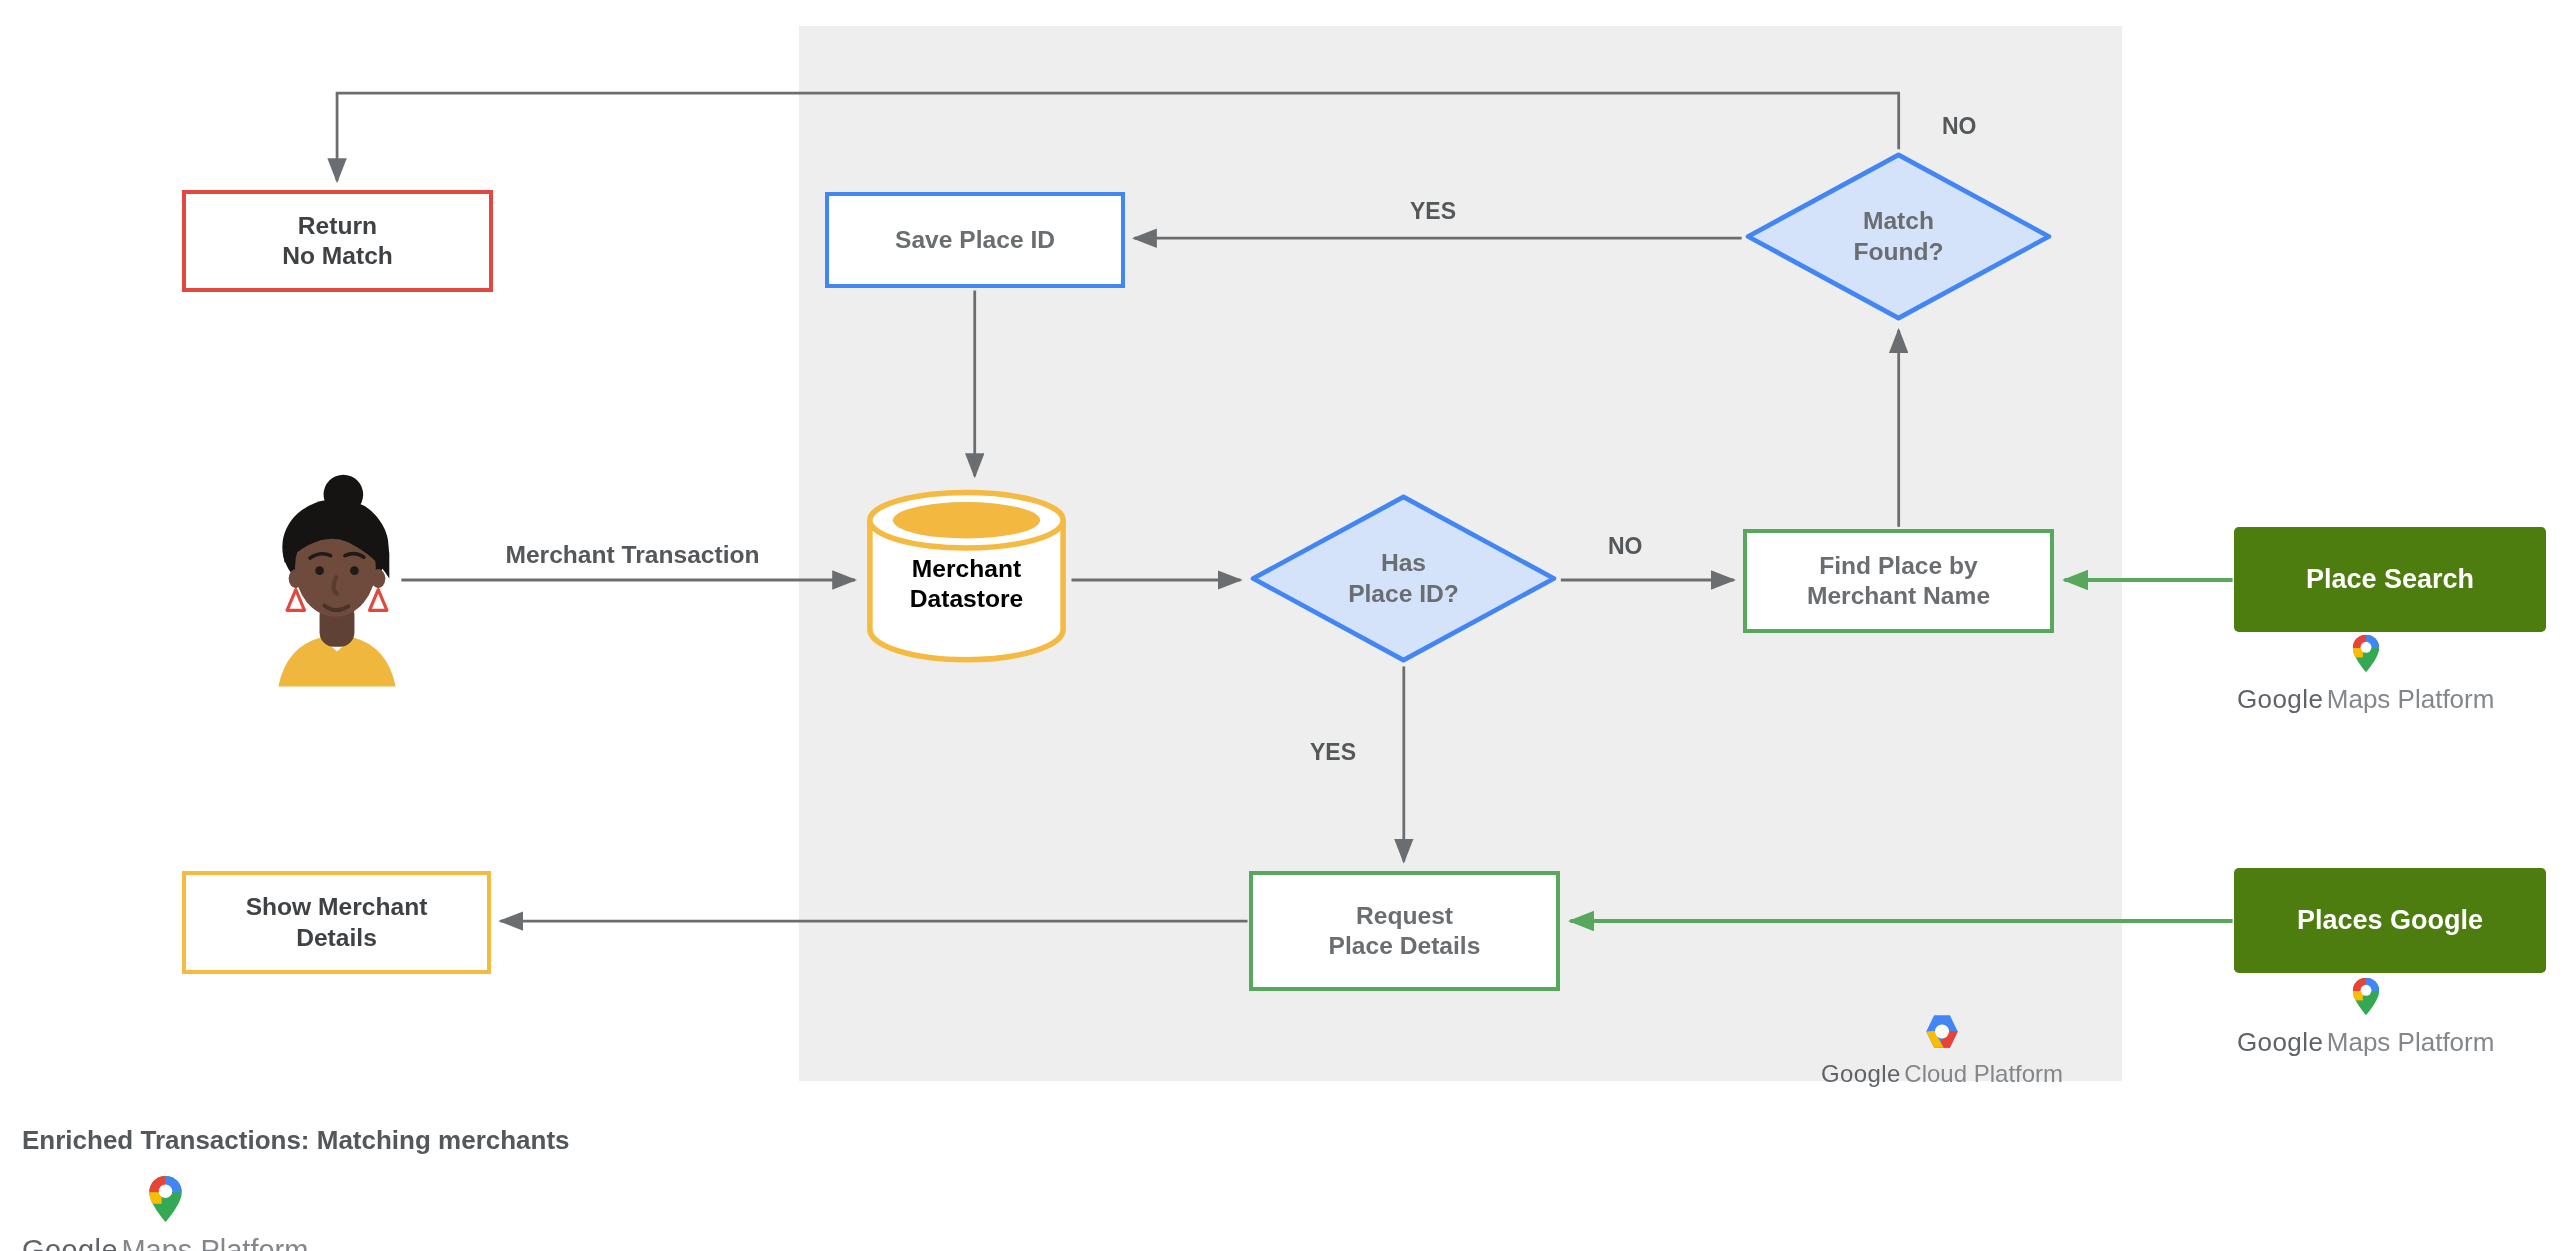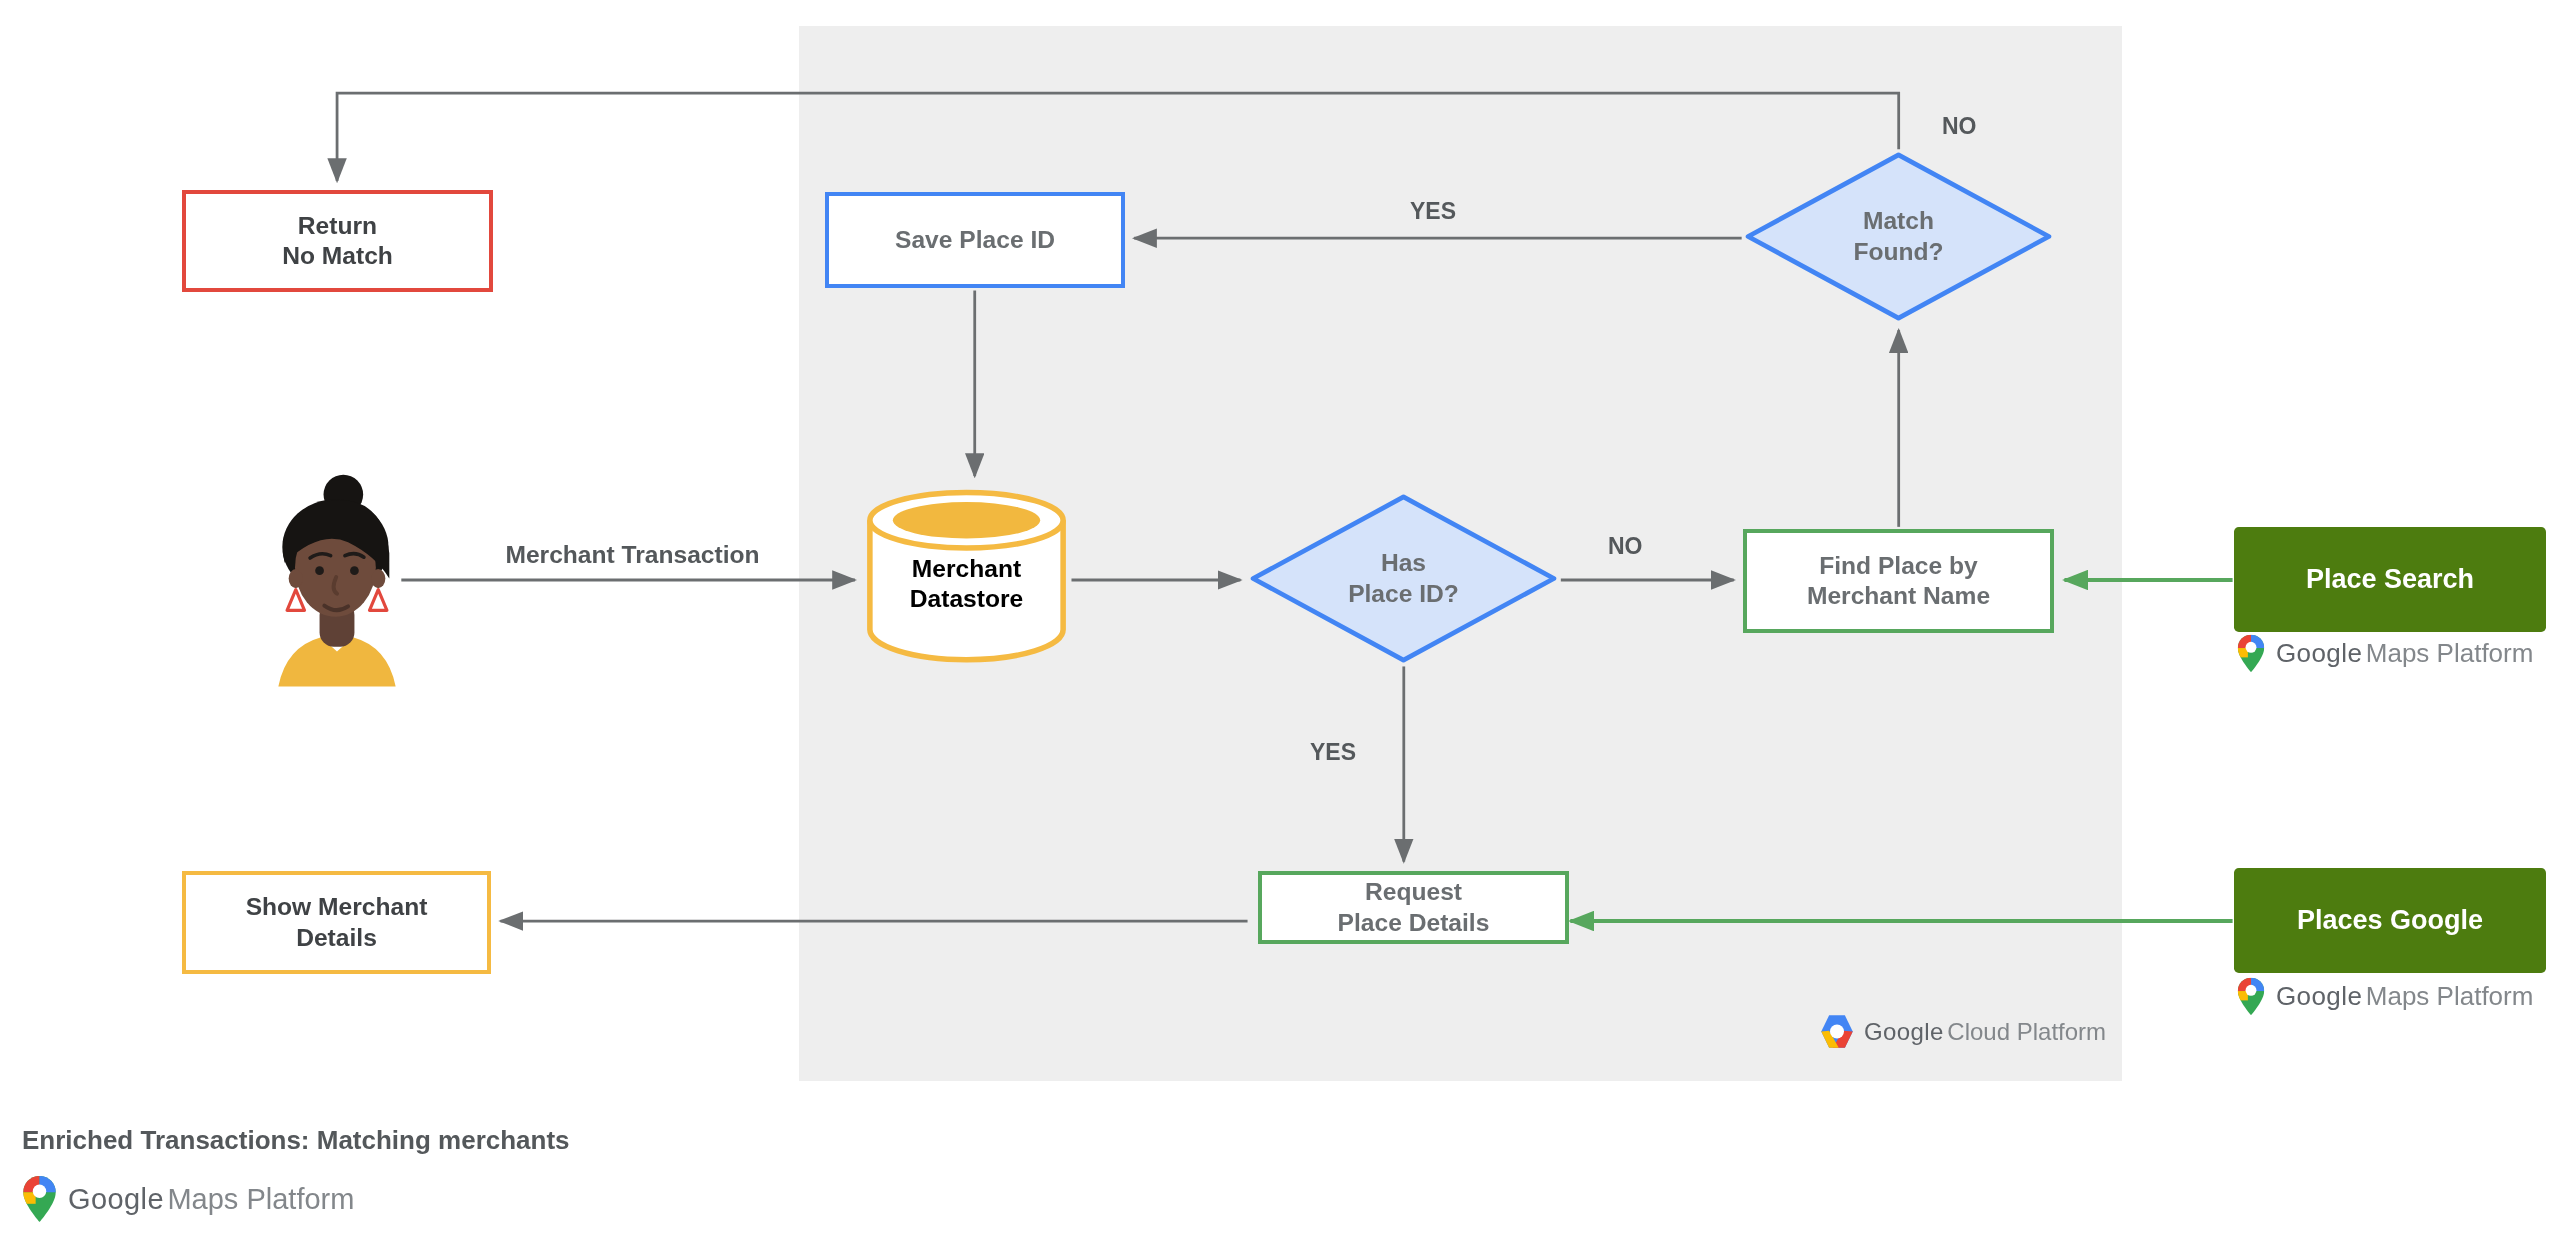--- a/index.html
+++ b/index.html
@@ -21,21 +21,21 @@
   .diamond{position:absolute;width:309px;height:171px;}
   .diamond svg{position:absolute;left:0;top:0;}
   .dlabel{position:absolute;left:0;top:0;width:100%;height:100%;display:flex;align-items:center;justify-content:center;
           text-align:center;font-weight:700;font-size:24.6px;line-height:1.24;color:#6A6E71;}
 
   .cyl{position:absolute;left:864px;top:487px;width:205px;height:179px;}
   .cyl .clabel{position:absolute;left:0;top:67px;width:100%;text-align:center;font-weight:700;font-size:24.6px;line-height:1.24;color:#000000;}
 
   .edge-label{position:absolute;font-weight:700;font-size:23px;color:#54585B;white-space:nowrap;}
 
-  .logo-row{position:absolute;display:flex;align-items:center;gap:11px;white-space:nowrap;}
+  .logo-row{position:absolute;display:flex;align-items:center;gap:11px;white-space:nowrap;flex-direction:column;}
   .logo-row .g1{color:#5F6368;font-size:26px;letter-spacing:0.4px;}
   .logo-row .g2{color:#83878B;font-size:26px;}
   .logo-row.footer .g1,.logo-row.footer .g2{font-size:29px;}
   .logo-row.gcp .g1,.logo-row.gcp .g2{font-size:24px;}
 
   .title{position:absolute;left:22px;top:1125px;font-weight:700;font-size:26px;color:#54585B;}
   .avatar{position:absolute;left:272px;top:474px;width:130px;height:214px;}
 </style>
 </head>
 <body>
@@ -98,21 +98,21 @@
 
   <div class="node b-blue" style="left:825px;top:192px;width:300px;height:96px;">
     <div class="lbl">Save Place ID</div>
   </div>
 
   <div class="node b-green" style="left:1743px;top:529px;width:311px;height:104px;">
     <div class="lbl"><span>Find Place by</span><br>
     <span>Merchant Name</span></div>
   </div>
 
-  <div class="node b-green" style="left:1249px;top:871px;width:311px;height:73px;margin-left:9px;">
+  <div class="node b-green" style="left:1249px;top:871px;width:311px;height:120px;">
     <div class="lbl"><span>Request</span><br>
     <span>Place Details</span></div>
   </div>
 
   <div class="node b-yellow" style="left:182px;top:871px;width:309px;height:103px;">
     <div class="lbl"><span>Show Merchant</span><br>
     <span>Details</span></div>
   </div>
 
   <div class="diamond" style="left:1744px;top:151px;">

